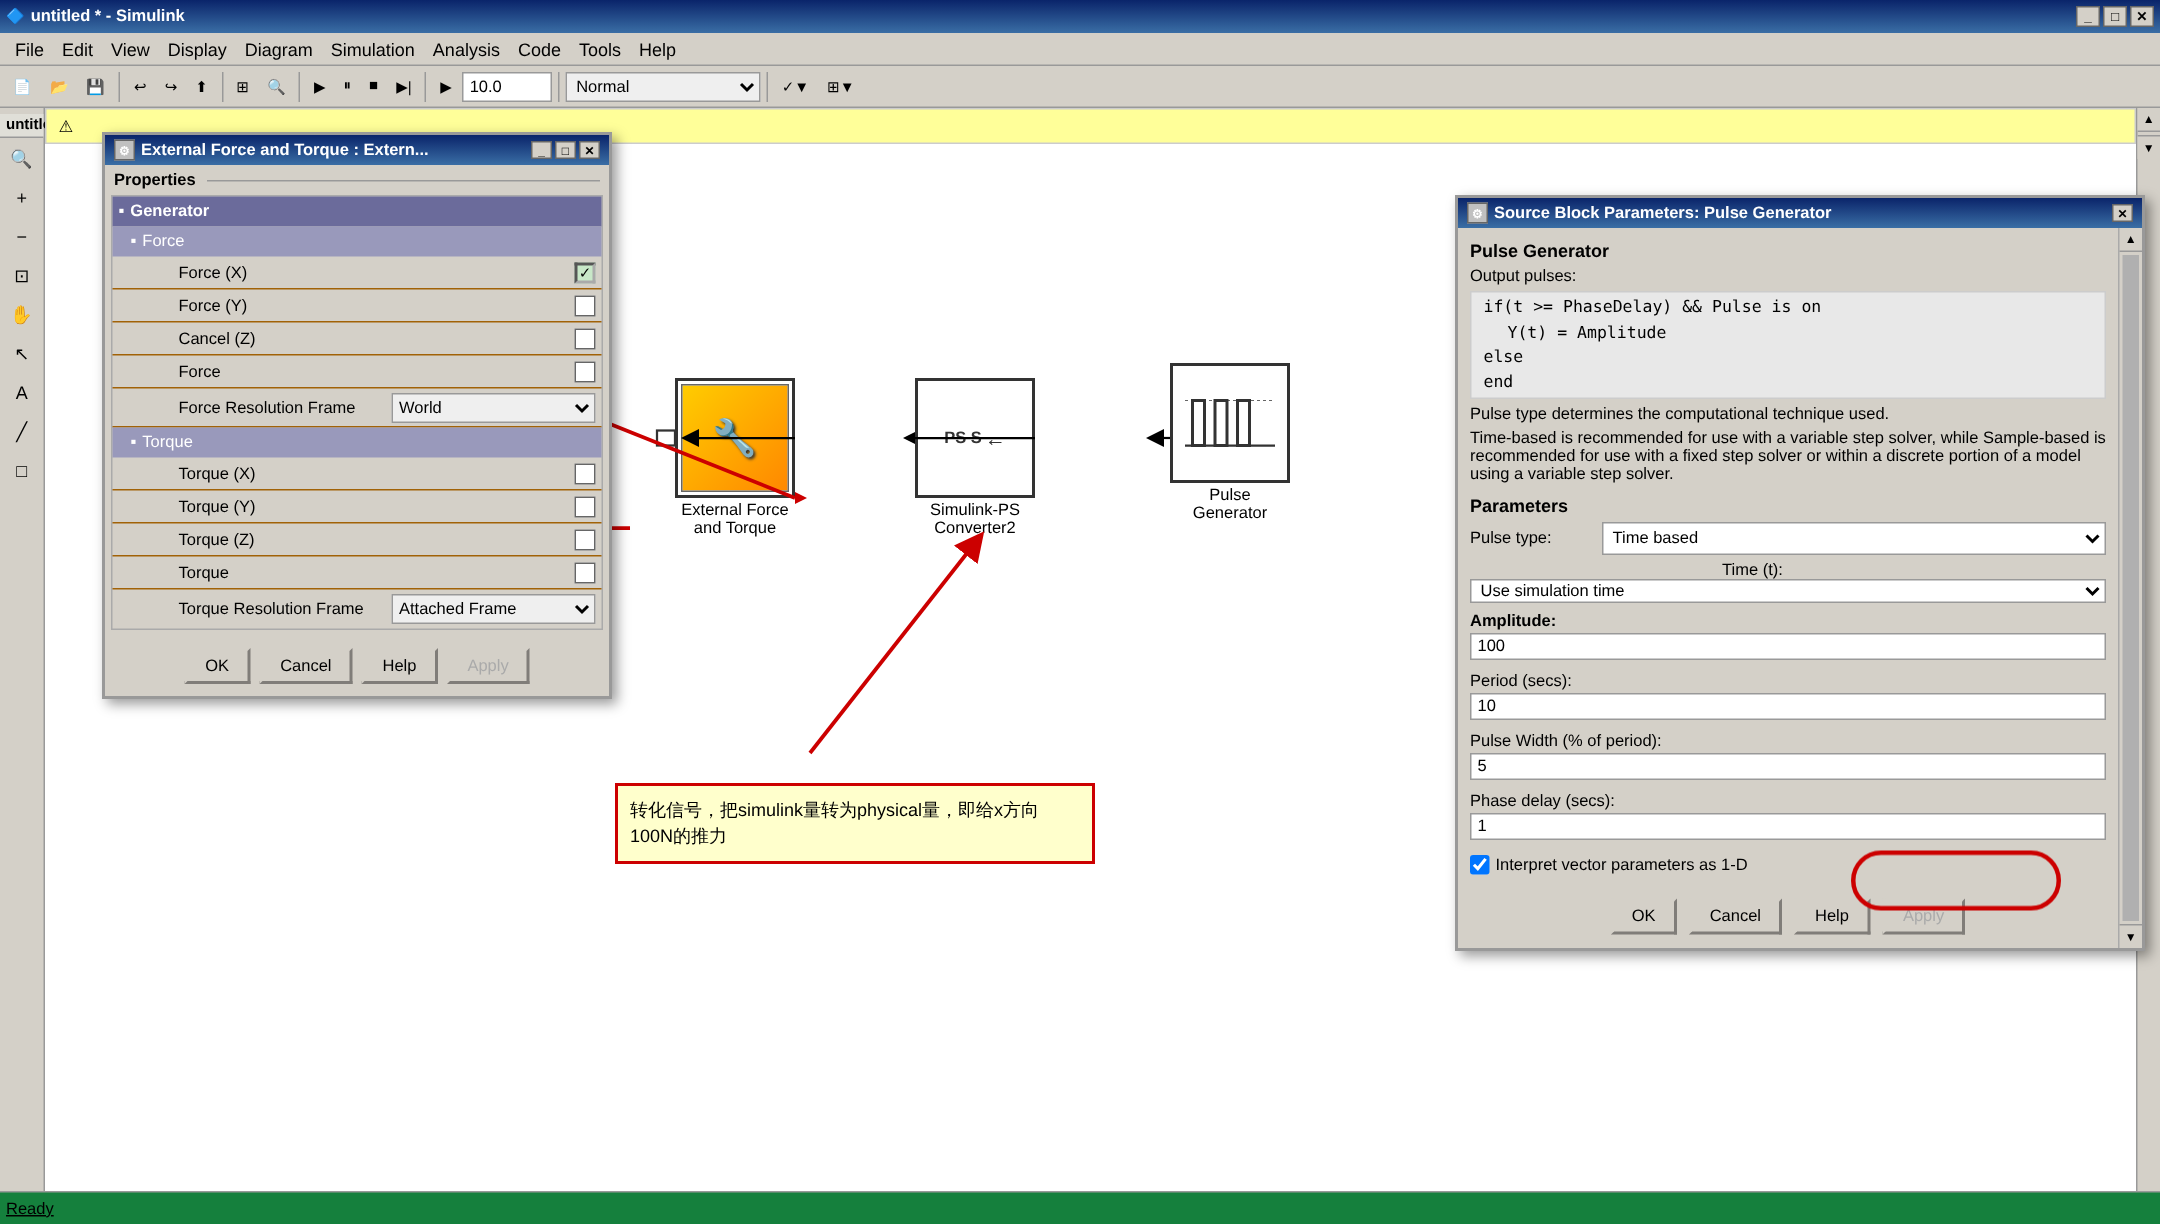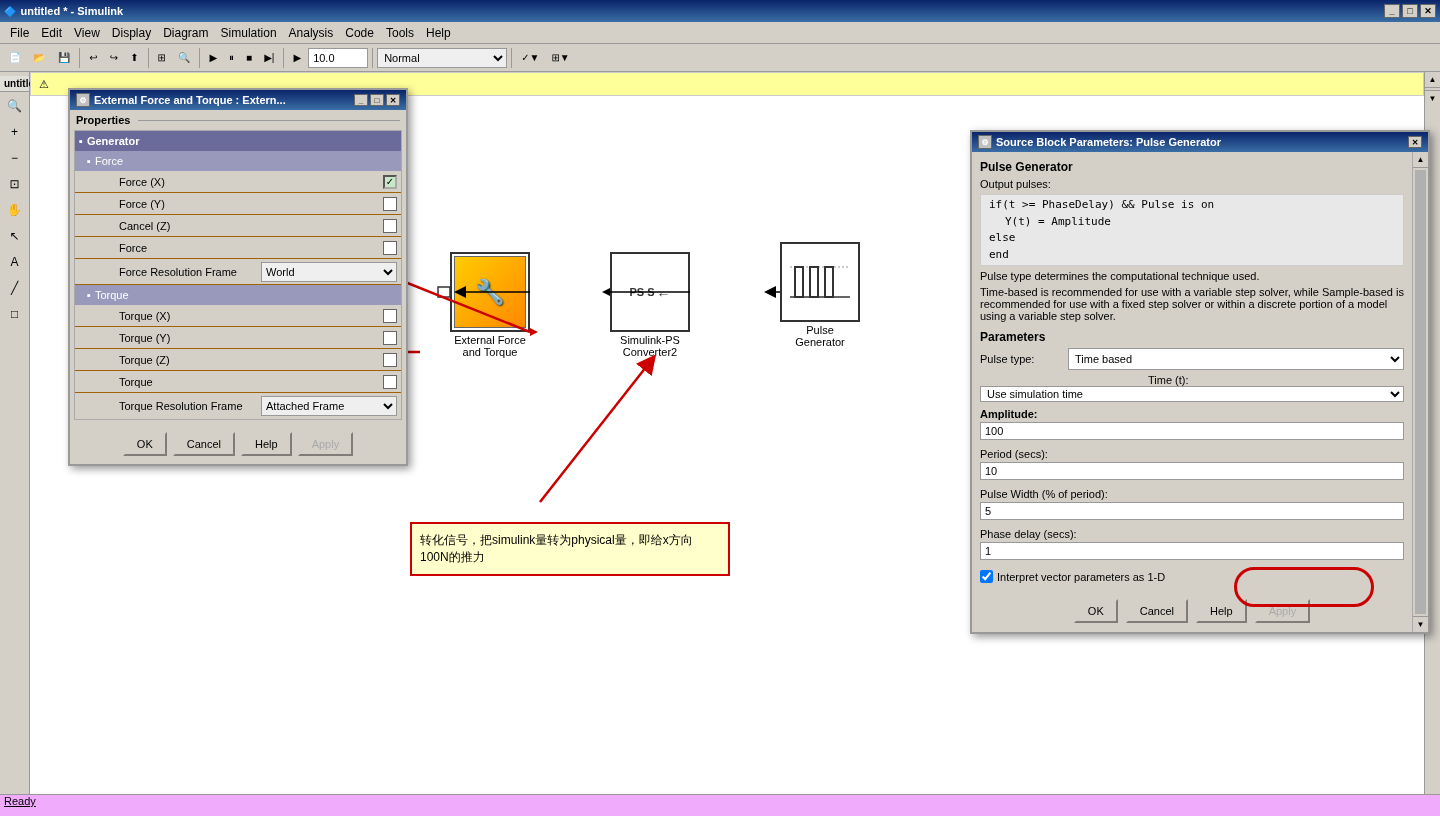--- a/index.html
+++ b/index.html
@@ -67,21 +67,21 @@
 
     
     .annotation { position: absolute; background: #ffffcc; border: 2px solid #cc0000; padding: 8px; font-size: 12px; max-width: 320px; line-height: 1.4; }
 
     
     .circle-ann { position: absolute; border: 3px solid #cc0000; border-radius: 50%; pointer-events: none; }
 
     
     .checked::after { content: '✓'; font-size: 10px; }
 
-    .status-bar { background: #f0abfc; height: 22px; border-top: 1px solid #999; display: flex; padding: 0 4px; font-size: 11px; text-decoration: underline; }
+    .status-bar { background: #15803d; height: 22px; border-top: 1px solid #999; display: flex; align-items: center; padding: 0 4px; font-size: 11px; text-decoration: underline; }
   </style>
 </head>
 <body>
 
 <div class="title-bar">
   <span style="margin-right:4px; font-size:10px;">🔷</span>
   <span>untitled * - Simulink</span>
   <div class="title-bar-buttons">
     <div class="title-bar-btn">_</div>
     <div class="title-bar-btn">□</div>

